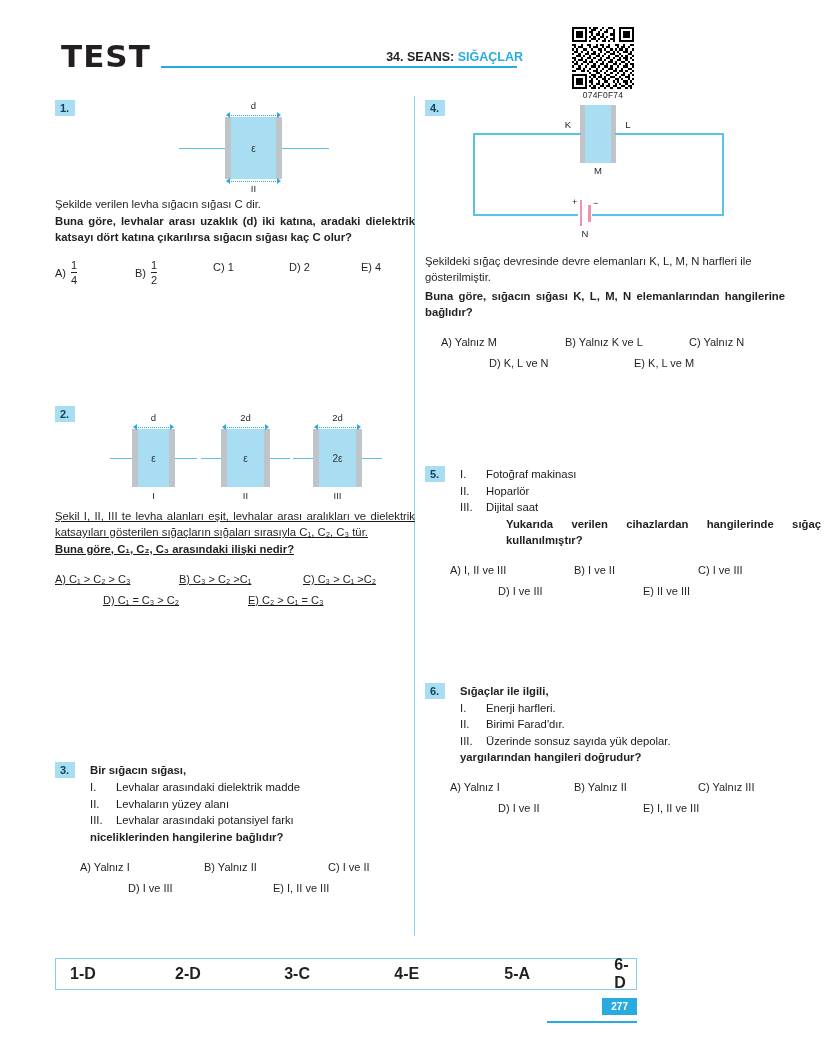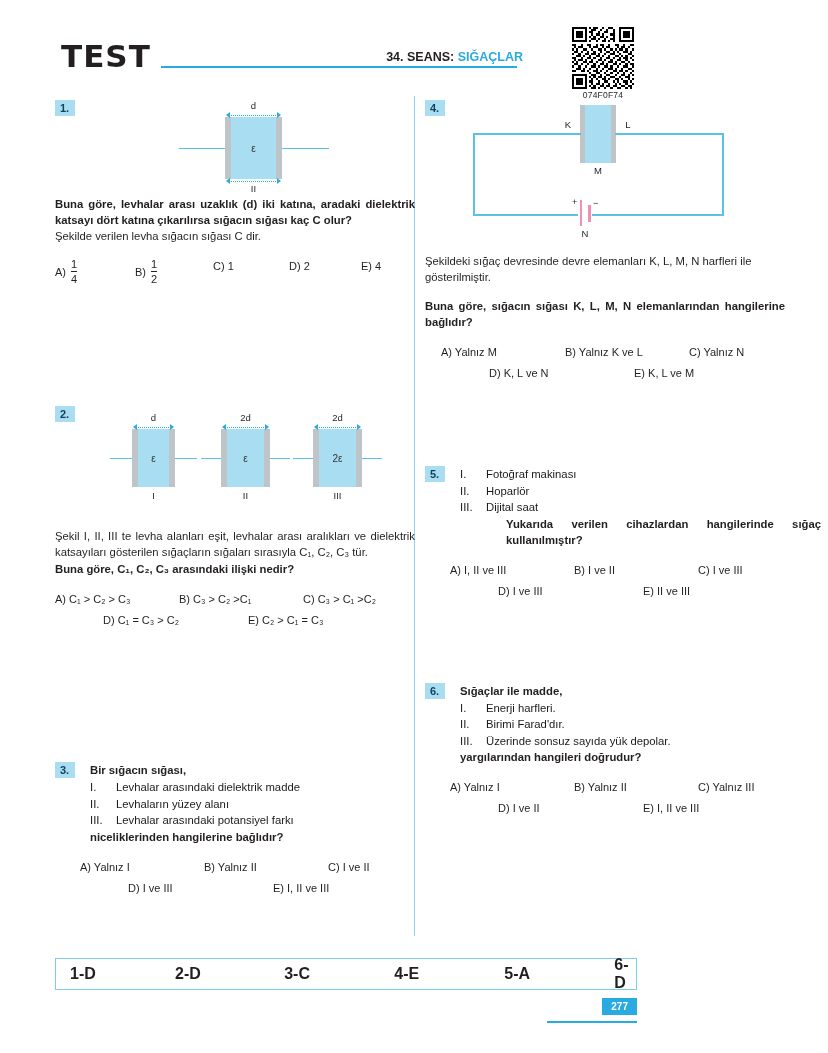--- a/index.html
+++ b/index.html
@@ -388,22 +388,22 @@
         <div class="arrowL" style="left:171px; top:12px;"></div>
         <div class="arrowR" style="left:222px; top:12px;"></div>
 
         <div class="dimline" style="left:174px; top:81px; width:49px;"></div>
         <div class="arrowL" style="left:171px; top:78px;"></div>
         <div class="arrowR" style="left:222px; top:78px;"></div>
         <div class="dimlbl" style="left:170px; top:83px; width:57px;">II</div>
       </div>
 
       <div class="q-body" style="margin-top:6px;">
+        <div class="stem">Şekilde verilen levha sığacın sığası C dir.</div>
         <div class="stem bold just" style="margin-top:1px;">Buna göre, levhalar arası uzaklık (d) iki katına, aradaki dielektrik katsayı dört katına çıkarılırsa sığacın sığası kaç C olur?</div>
-        <div class="stem">Şekilde verilen levha sığacın sığası C dir.</div>
         <div class="options">
           <div class="opt-row">
             <span class="opt" style="width:80px;">
               <span>A)</span>
               <span class="frac">
                 <span class="num">1</span>
                 <span class="bar"></span>
                 <span class="den">4</span>
               </span>
             </span>
@@ -473,21 +473,21 @@
           <div class="eps">2ε</div>
         </div>
         <div class="wire" style="left:307px; top:52px; width:20px;"></div>
         <div class="dimlbl" style="left:258px; top:6px; width:49px;">2d</div>
         <div class="dimline" style="left:262px; top:21px; width:41px;"></div>
         <div class="arrowL" style="left:259px; top:18px;"></div>
         <div class="arrowR" style="left:302px; top:18px;"></div>
         <div class="figlbl" style="left:258px; top:84px; width:49px;">III</div>
       </div>
 
-      <div class="q-body" style="margin-top:26px;">
+      <div class="q-body" style="margin-top:6px;text-decoration:underline;">
         <div class="stem just">Şekil I, II, III te levha alanları eşit, levhalar arası aralıkları ve dielektrik katsayıları gösterilen sığaçların sığaları sırasıyla C₁, C₂, C₃ tür.</div>
         <div class="stem bold" style="margin-top:1px;">Buna göre, C₁, C₂, C₃ arasındaki ilişki nedir?</div>
         <div class="options">
           <div class="opt-row r1">
             <span class="opt">
               <span>A)</span>
               <span>C₁ &gt; C₂ &gt; C₃</span>
             </span>
             <span class="opt">
               <span>B)</span>
@@ -586,21 +586,21 @@
 
         <div class="bat-plate" style="left:155px; top:100px; width:2px; height:26px;"></div>
         <div class="bat-plate" style="left:163px; top:105px; width:3px; height:17px;"></div>
         <div class="bat-sign" style="left:147px; top:97px;">+</div>
         <div class="bat-sign" style="left:168px; top:98px;">−</div>
         <div class="figlbl" style="left:146px; top:128px; width:28px;">N</div>
       </div>
 
       <div class="q-body" style="margin-top:8px;">
         <div class="stem">Şekildeki sığaç devresinde devre elemanları K, L, M, N harfleri ile gösterilmiştir.</div>
-        <div class="stem bold just" style="margin-top:13px;">Buna göre, sığacın sığası K, L, M, N elemanlarından hangilerine bağlıdır?</div>
+        <div class="stem bold just" style="margin-top:3px;">Buna göre, sığacın sığası K, L, M, N elemanlarından hangilerine bağlıdır?</div>
         <div class="options" style="margin-left:16px;">
           <div class="opt-row r1">
             <span class="opt">
               <span>A)</span>
               <span>Yalnız M</span>
             </span>
             <span class="opt">
               <span>B)</span>
               <span>Yalnız K ve L</span>
             </span>
@@ -666,21 +666,21 @@
               <span>II ve III</span>
             </span>
           </div>
         </div>
       </div>
     </div>
 
     <div class="q" style="margin-top:86px;">
       <div class="q-badge">6.</div>
       <div class="q-body" style="padding-left:35px;">
-        <div class="stem bold">Sığaçlar ile madde,</div>
+        <div class="stem bold">Sığaçlar ile ilgili,</div>
         <ul class="roman-list" style="margin-top:1px;">
           <li>
             <span class="rn">I.</span>
             <span>Enerji harfleri.</span>
           </li>
           <li>
             <span class="rn">II.</span>
             <span>Birimi Farad'dır.</span>
           </li>
           <li>

